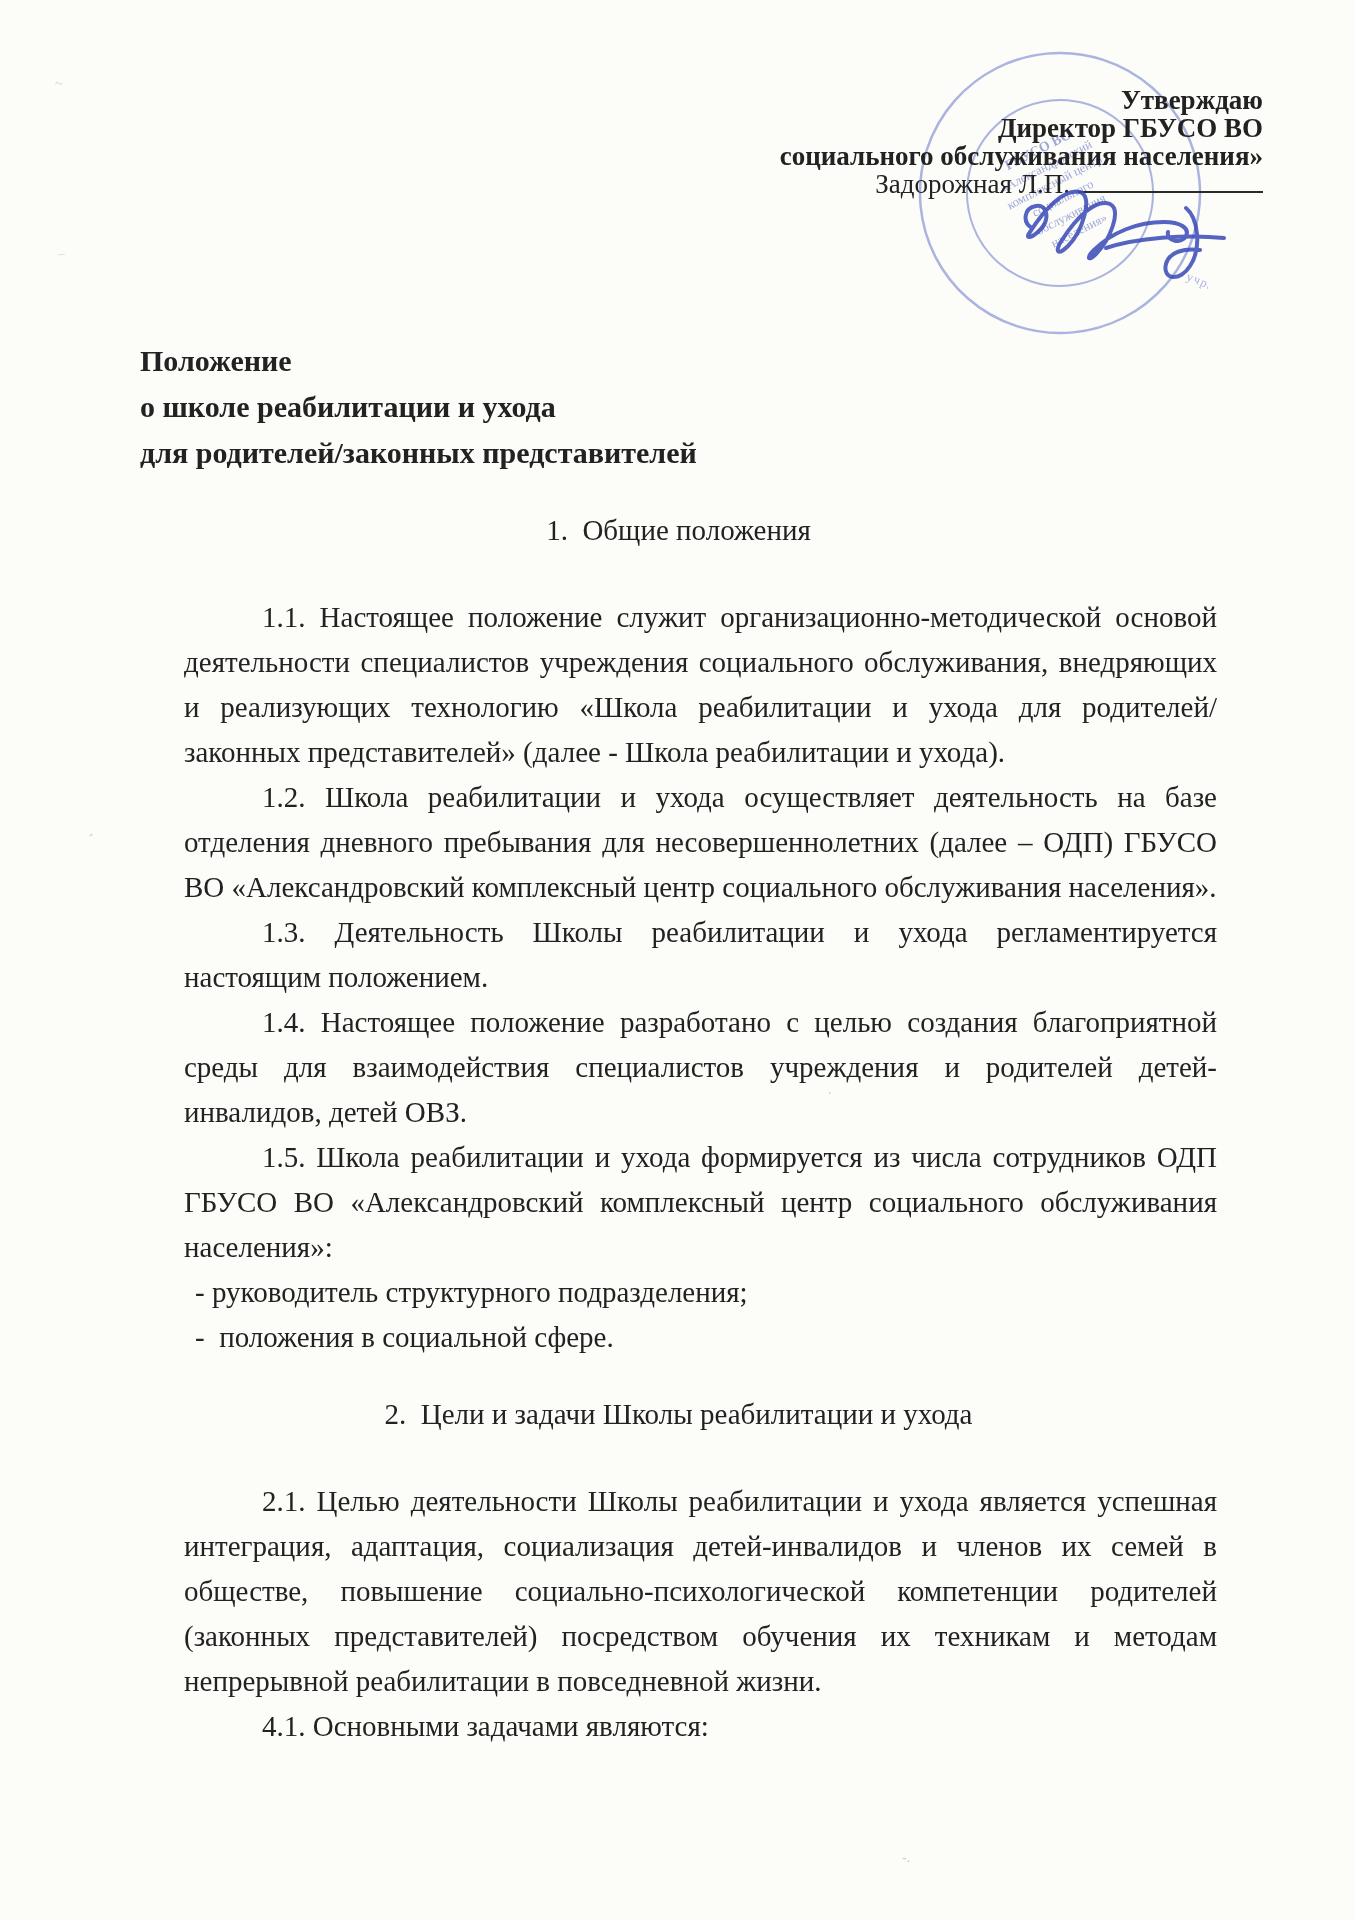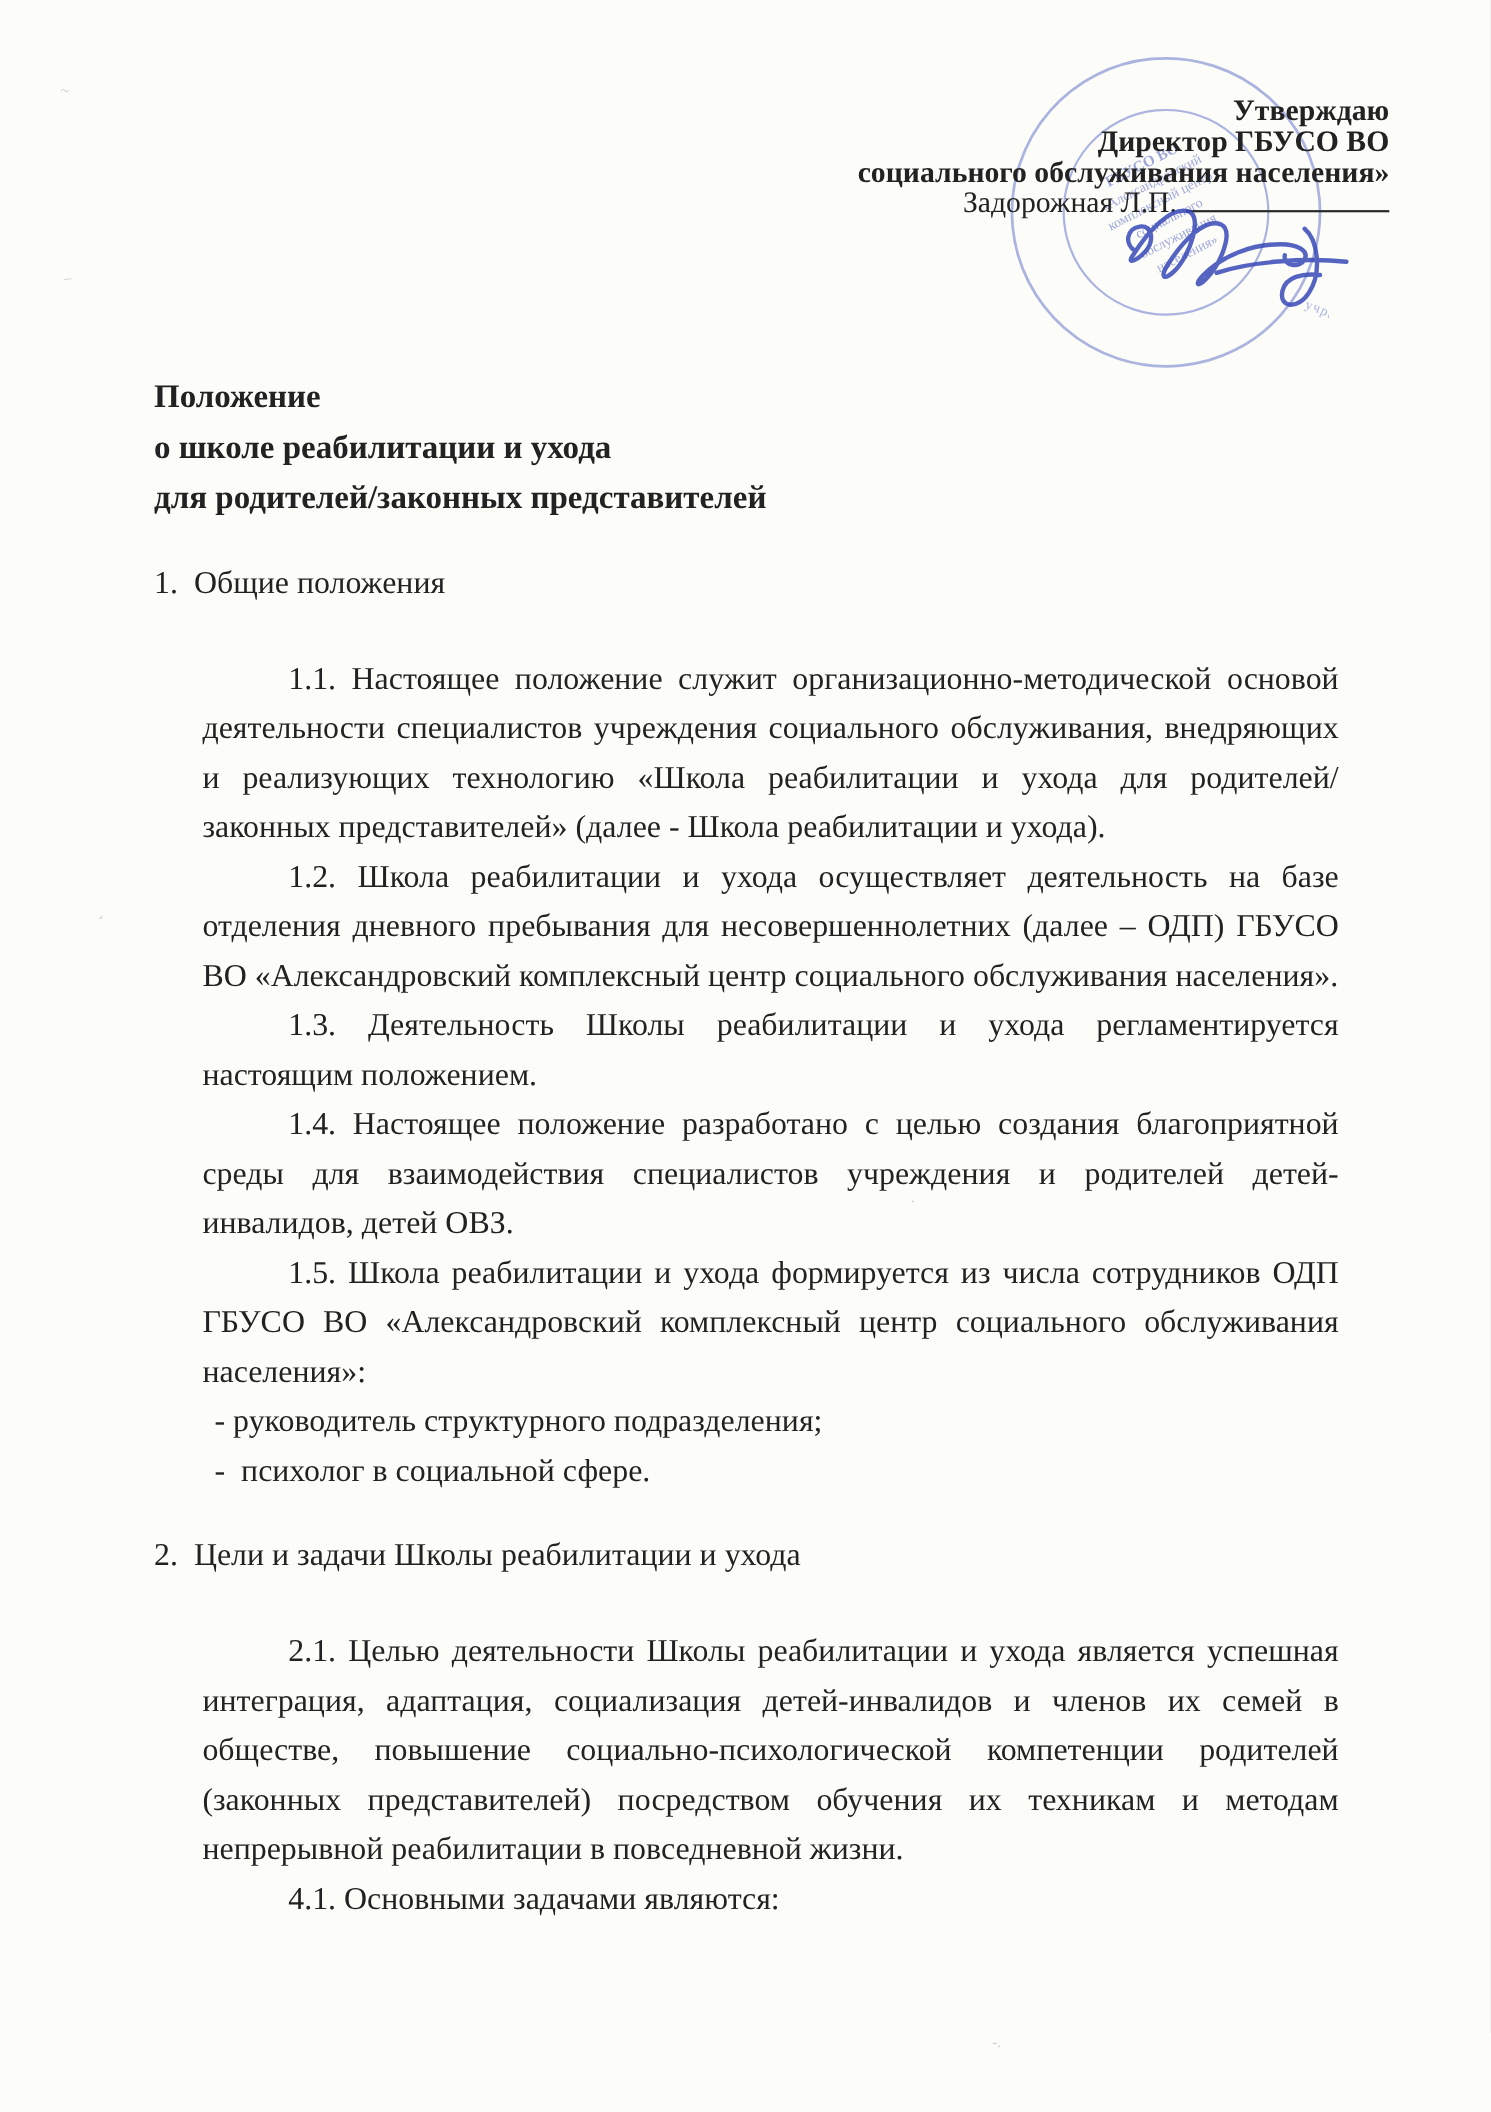--- a/index.html
+++ b/index.html
@@ -57,21 +57,21 @@
   
   .content {
     position: relative;
     z-index: 2;
     padding: 338px 138px 0 140px;
     font-size: 29px;
     line-height: 45px;
   }
   .doc-title { font-weight: bold; line-height: 46px; font-size: 30px; }
   .section-heading {
-    text-align: left;
+    text-align: center;
     white-space: pre-wrap;
     margin-top: 32px;
     margin-bottom: 42px;
   }
   .section-heading.second { margin-top: 32px; }
   .para { text-align: justify; text-indent: 78px; margin-left: 44px; }
   .list-item { padding-left: 55px; white-space: pre-wrap; }
   
   .artifact { position: absolute; z-index: 0; color: #9fa4a8; opacity: .55; font-size: 14px; }
 </style>
@@ -132,21 +132,21 @@
 
     <div class="section-heading">1.  Общие положения</div>
 
     <p class="para">1.1. Настоящее положение служит организационно-методической основой деятельности специалистов учреждения социального обслуживания, внедряющих и реализующих технологию «Школа реабилитации и ухода для родителей/законных представителей» (далее - Школа реабилитации и ухода).</p>
     <p class="para">1.2. Школа реабилитации и ухода осуществляет деятельность на базе отделения дневного пребывания для несовершеннолетних (далее – ОДП) ГБУСО ВО «Александровский комплексный центр социального обслуживания населения».</p>
     <p class="para">1.3. Деятельность Школы реабилитации и ухода регламентируется настоящим положением.</p>
     <p class="para">1.4. Настоящее положение разработано с целью создания благоприятной среды для взаимодействия специалистов учреждения и родителей детей-инвалидов, детей ОВЗ.</p>
     <p class="para">1.5. Школа реабилитации и ухода формируется из числа сотрудников ОДП ГБУСО ВО «Александровский комплексный центр социального обслуживания населения»:</p>
 
     <div class="list-item">- руководитель структурного подразделения;</div>
-    <div class="list-item">-  психолог в социальной сфере.</div>
+    <div class="list-item">-  положения в социальной сфере.</div>
 
     <div class="section-heading second">2.  Цели и задачи Школы реабилитации и ухода</div>
 
     <p class="para">2.1. Целью деятельности Школы реабилитации и ухода является успешная интеграция, адаптация, социализация детей-инвалидов и членов их семей в обществе, повышение социально-психологической компетенции родителей (законных представителей) посредством обучения их техникам и методам непрерывной реабилитации в повседневной жизни.</p>
     <p class="para">4.1.  Основными задачами являются:</p>
   </div>
 
   <div class="artifact" style="left:55px; top:76px; transform:rotate(8deg);">~</div>
   <div class="artifact" style="left:58px; top:246px; transform:rotate(-4deg);">–</div>
   <div class="artifact" style="left:92px; top:824px; transform:rotate(40deg);">,</div>

